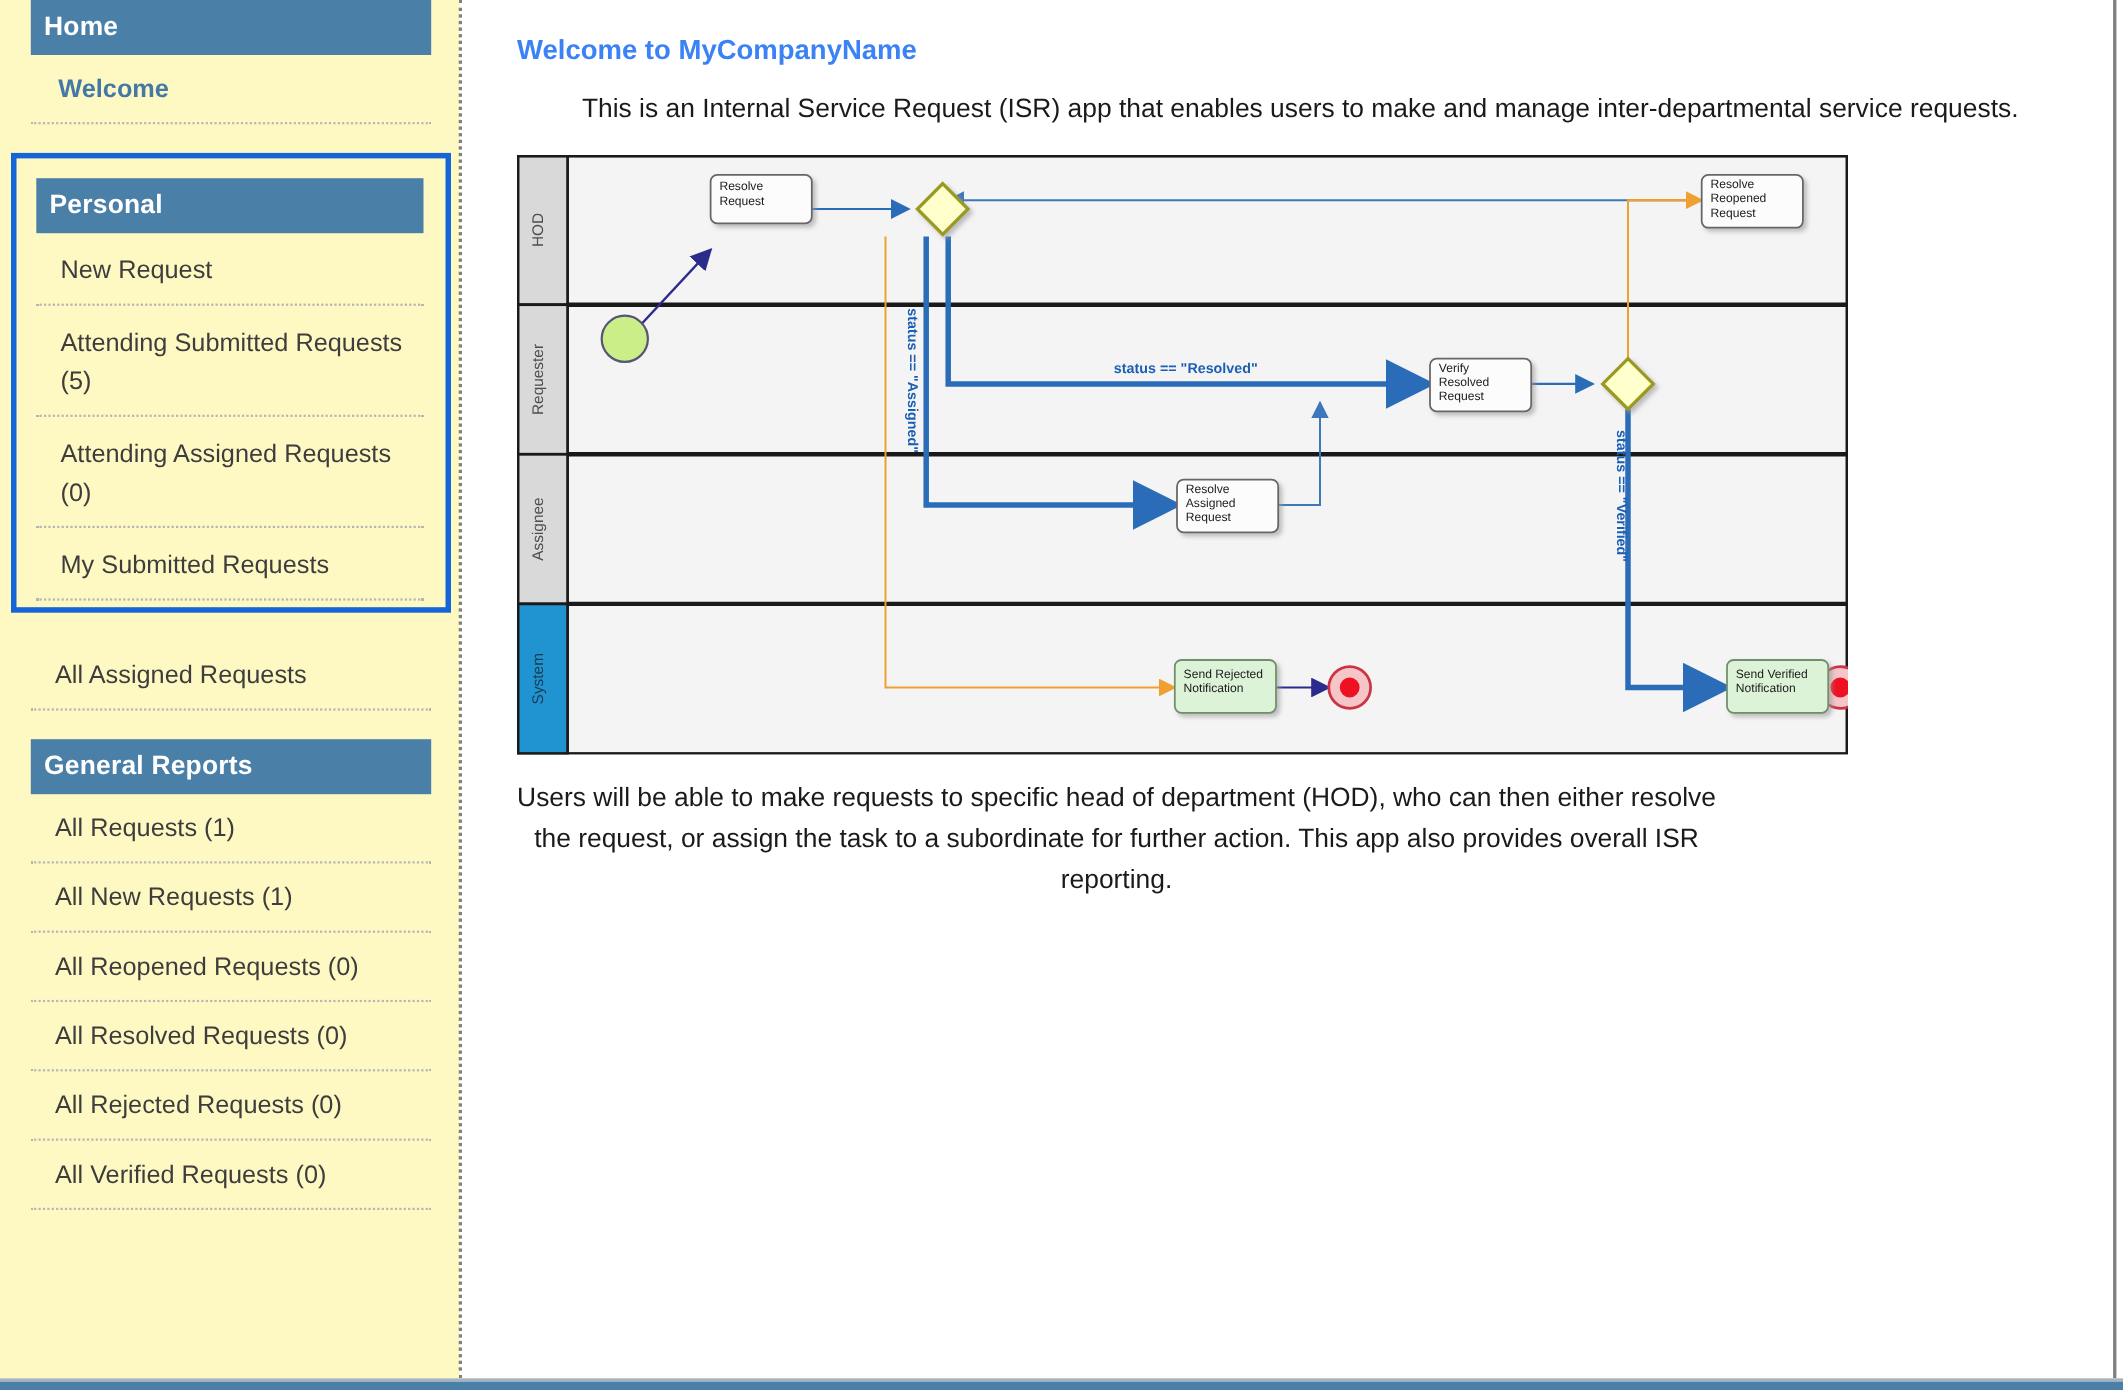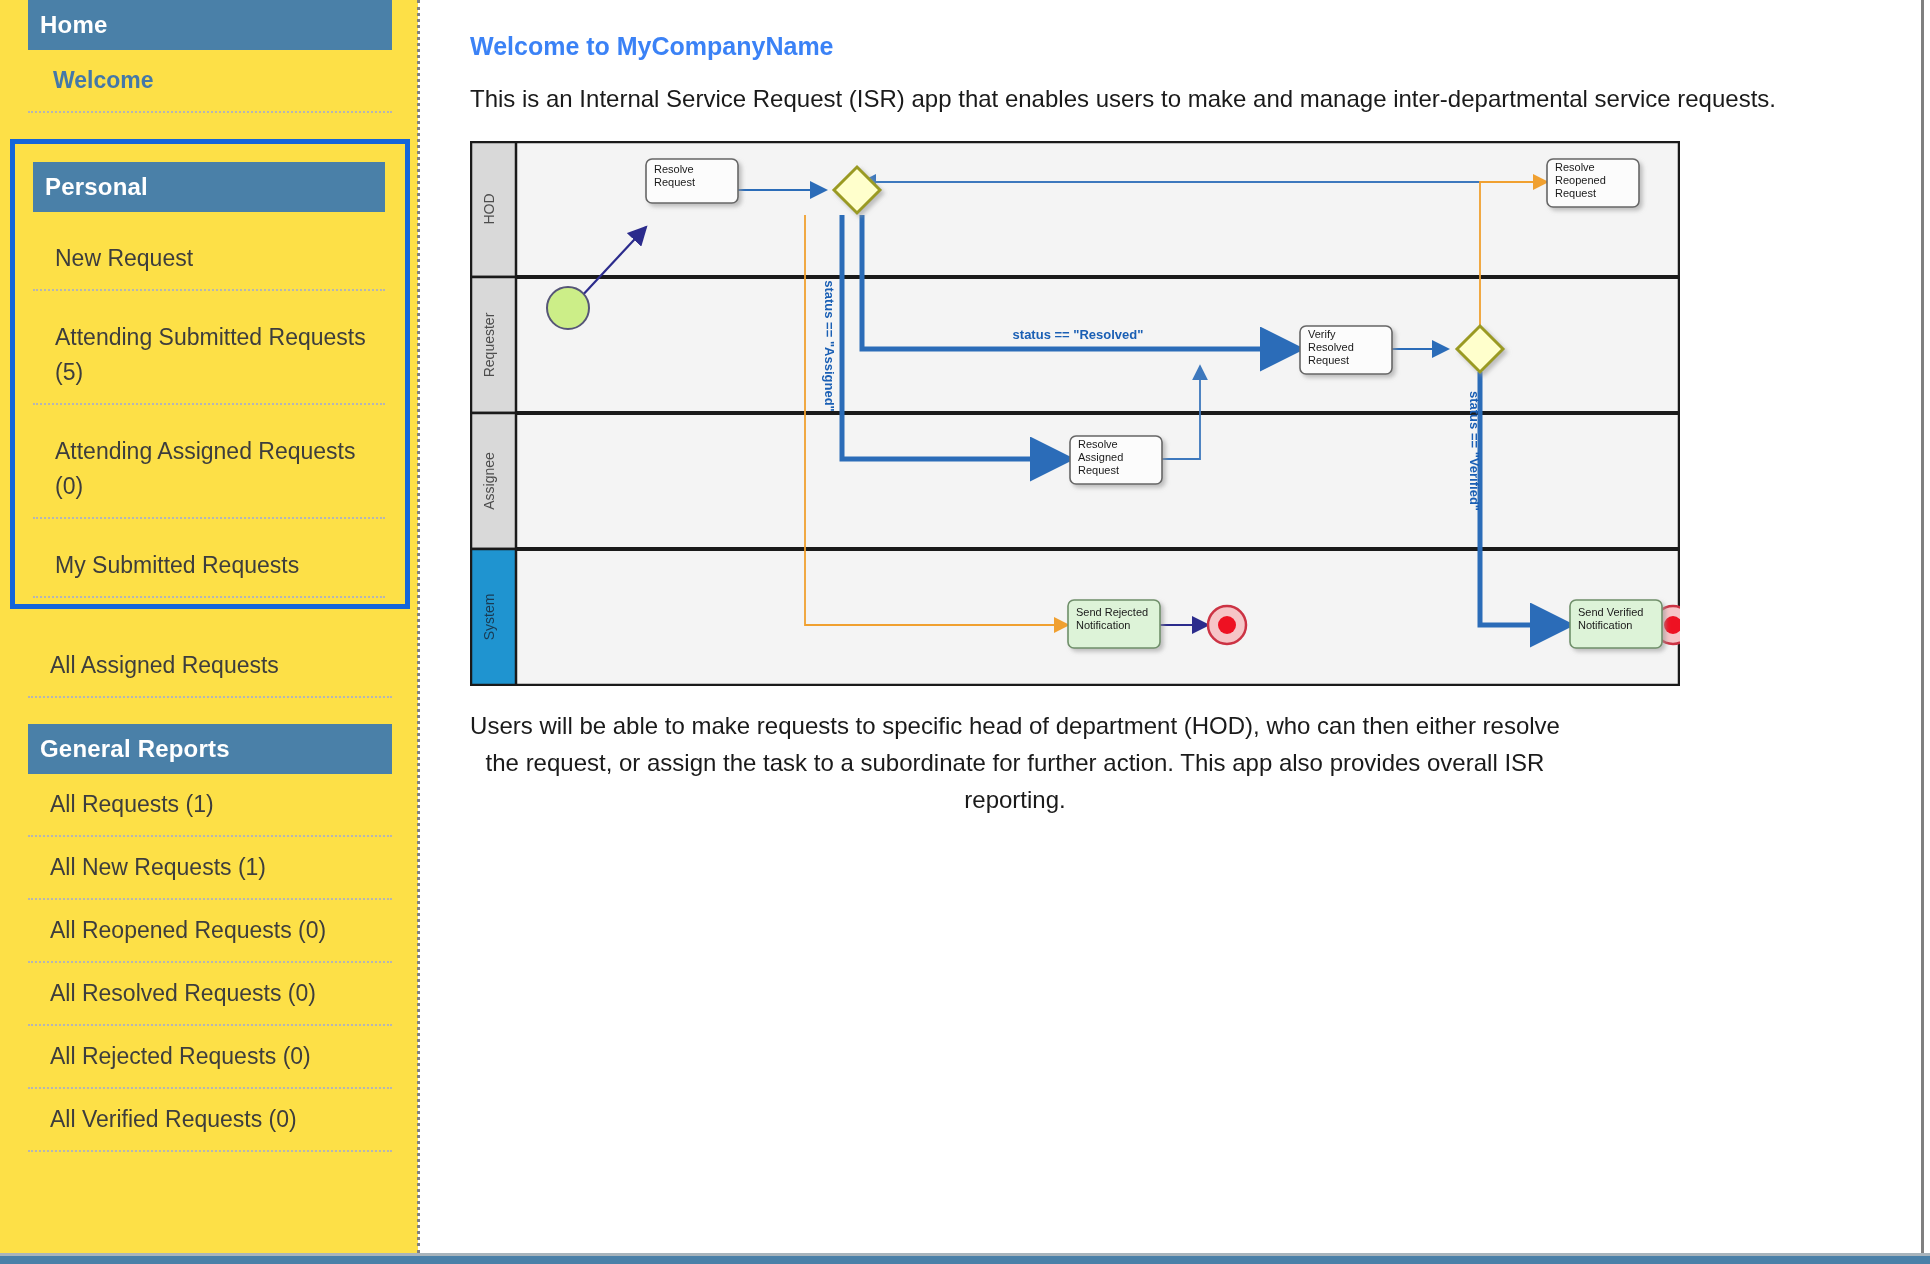--- a/index.html
+++ b/index.html
@@ -14,21 +14,21 @@
     position: relative;
     width: 1930px; height: 1264px;
     background: #ffffff;
   }
 
   
   #sidebar {
     position: absolute;
     left: 0; top: 0;
     width: 418px; height: 1253px;
-    background: #fde047;
+    background: #fef9c3;
   }
   .side-inner { position: relative; width: 418px; }
 
   .section-header {
     margin: 0 26px 0 28px;
     background: #4a80a8;
     color: #ffffff;
     font-size: 24px;
     font-weight: bold;
     padding: 11px 0 12px 12px;
@@ -52,21 +52,21 @@
   .gap-md { height: 26px; }
 
   
   #personal-group {
     position: relative;
     margin: 0 8px 0 10px;
     border: 5px solid #1565d8;
     padding: 18px 0 6px 0;
   }
   #personal-group .section-header { margin: 0 20px 0 18px; }
-  #personal-group .nav-item { margin: 16px 20px 0 18px; }
+  #personal-group .nav-item { margin: 3px 20px 0 18px; }
 
   
   #pane-divider {
     position: absolute;
     left: 417px; top: 0;
     width: 0; height: 1253px;
     border-left: 3px dotted #808080;
   }
 
   
@@ -99,25 +99,26 @@
   }
   #page-title {
     position: absolute;
     left: 0; top: 32px;
     font-size: 25px;
     font-weight: bold;
     color: #3b82f6;
   }
   #intro-para {
     position: absolute;
-    left: 0; top: 83px;
+    left: 12px; top: 83px;
     width: 1400px;
     font-size: 24px;
     color: #1a1a1a;
     line-height: 32px;
+    text-align: center;
   }
   #outro-para {
     position: absolute;
     left: 0; top: 707px;
     width: 1090px;
     font-size: 24px;
     color: #1a1a1a;
     line-height: 37px;
     text-align: center;
   }

